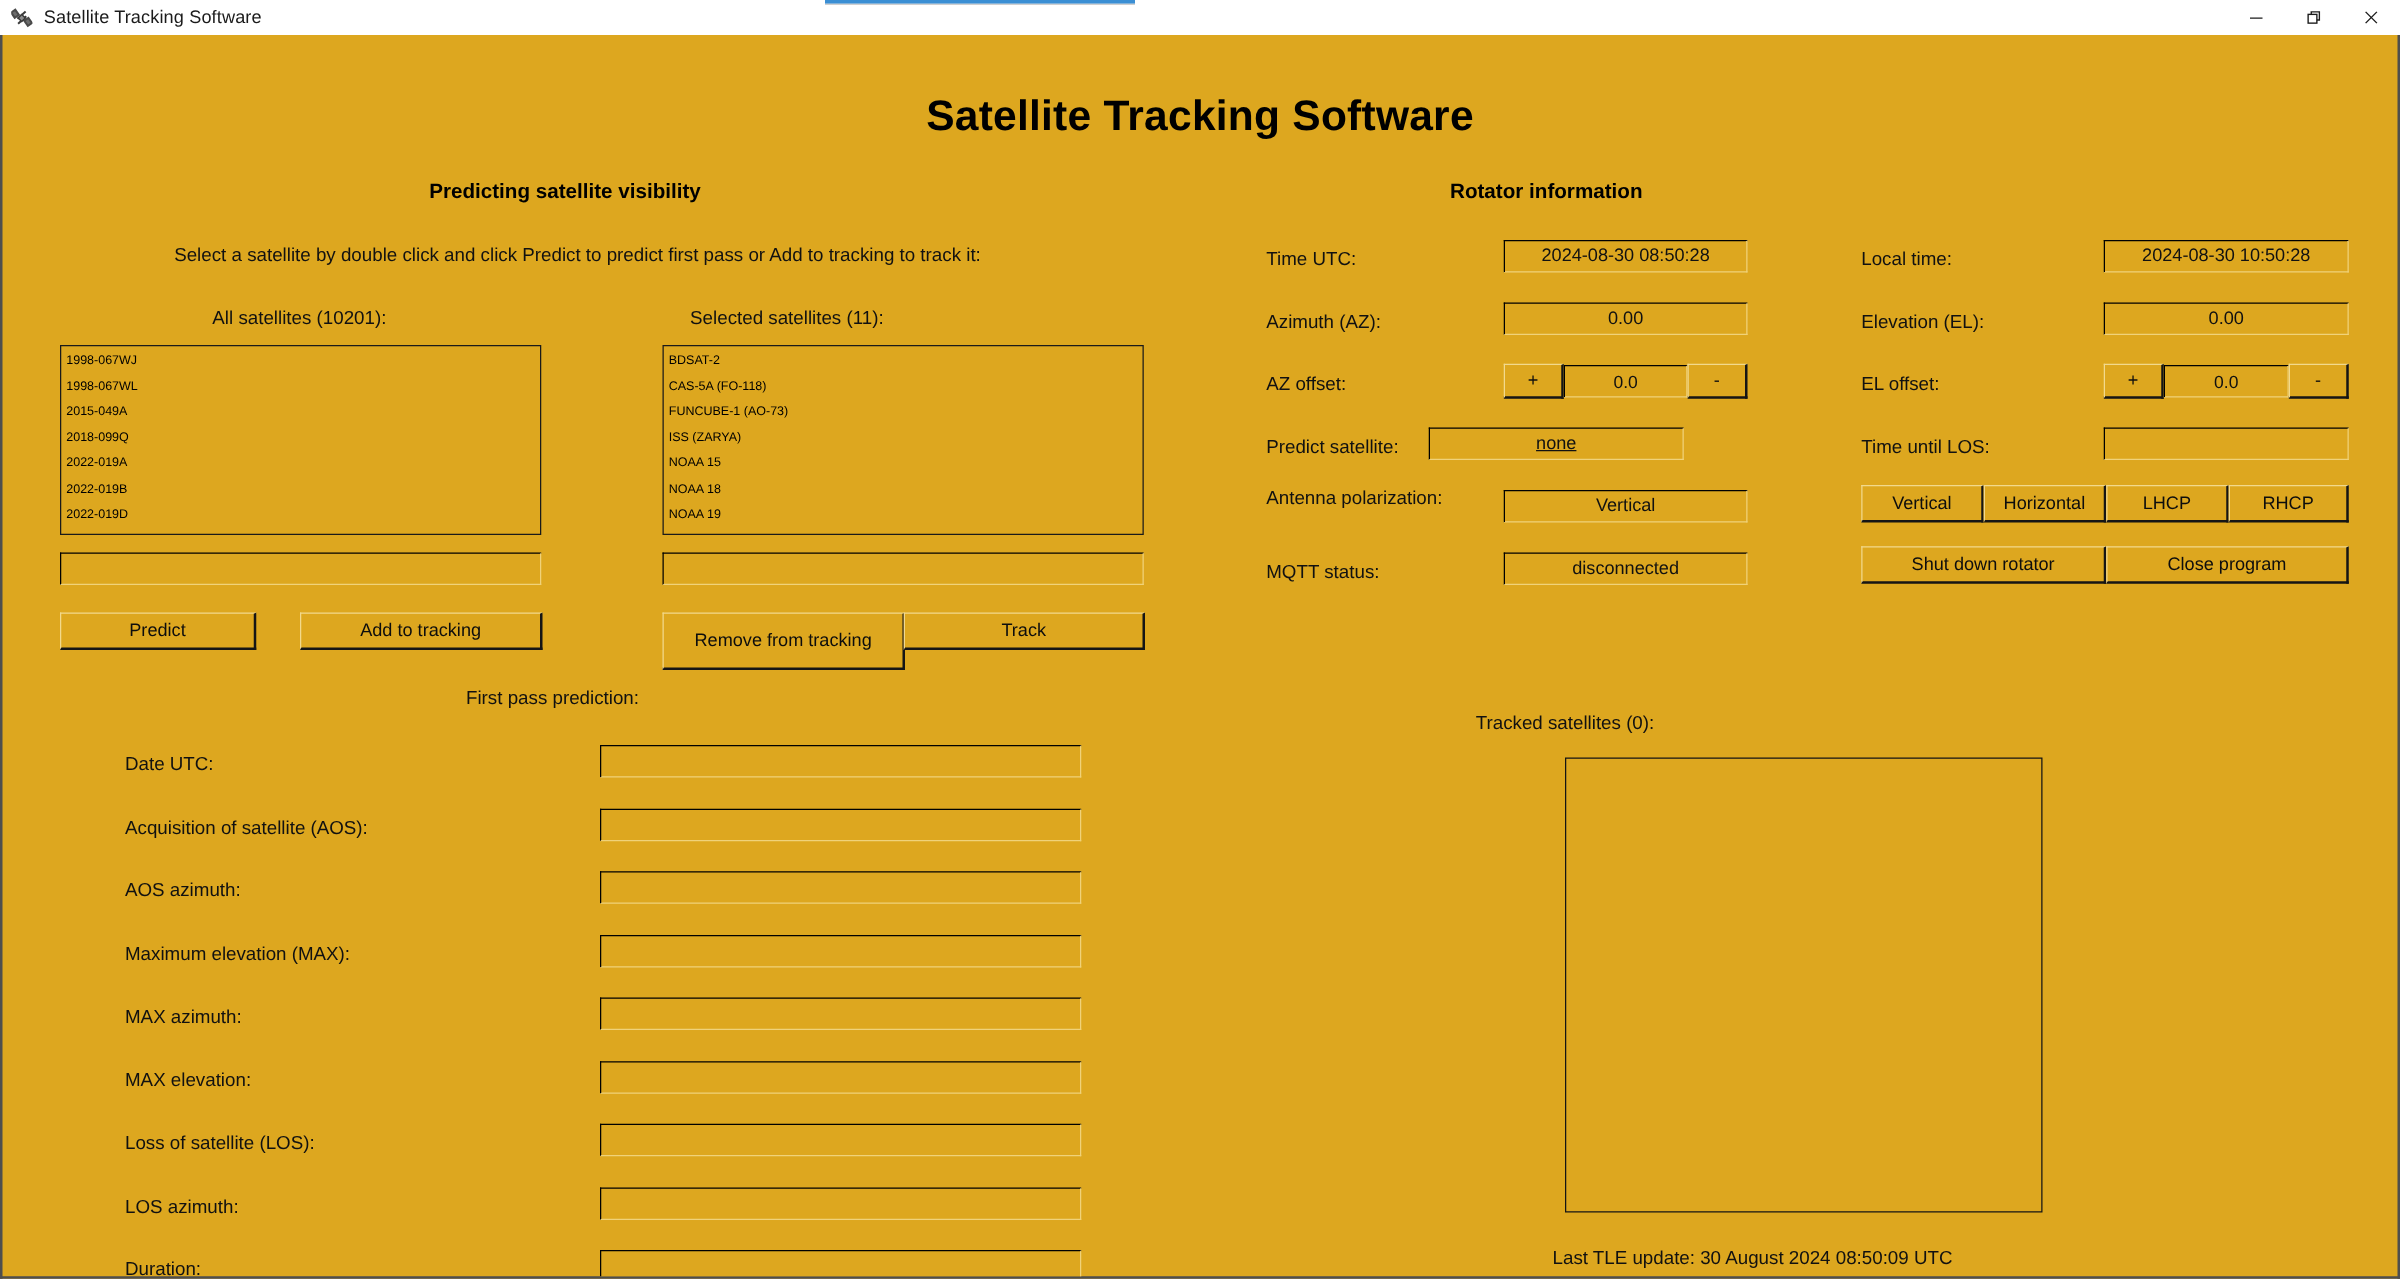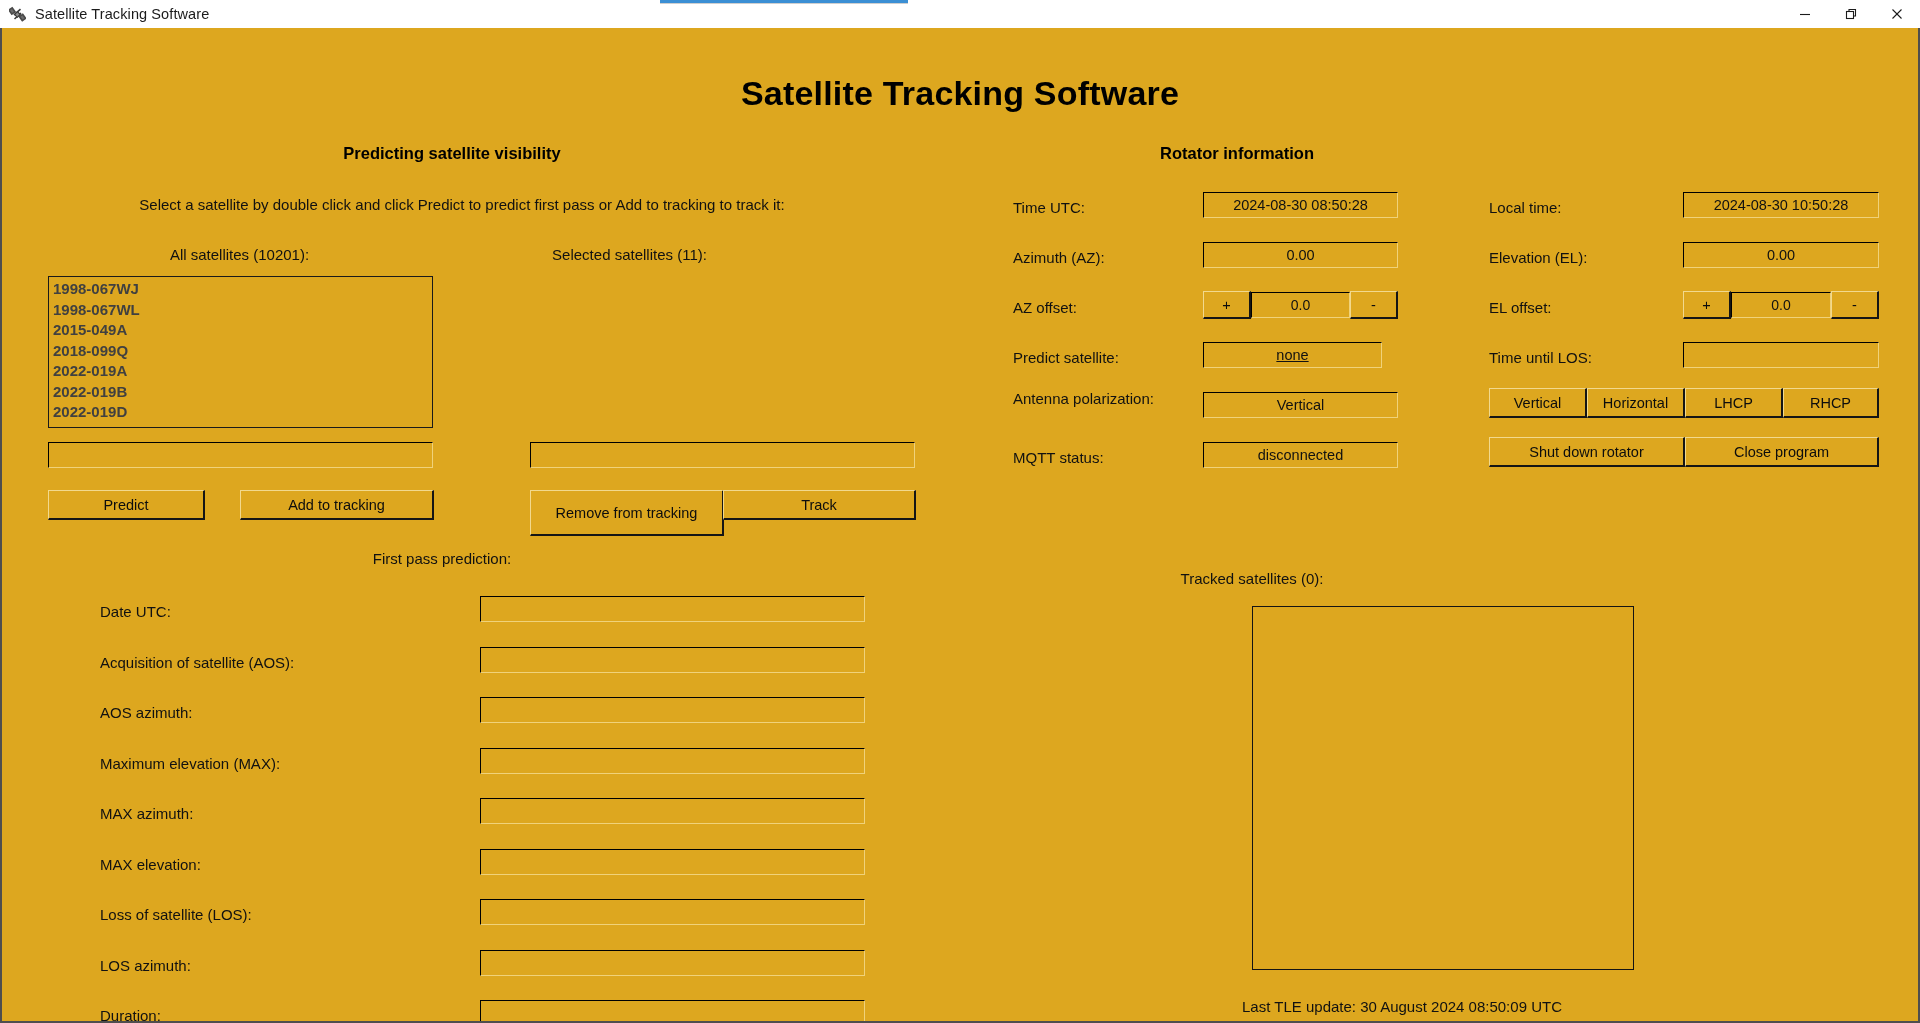--- a/index.html
+++ b/index.html
@@ -139,25 +139,24 @@
   
   .listbox {
     position: absolute;
     box-sizing: border-box;
     background: #dda71f;
     border: 1px solid #1a1a1a;
     overflow: hidden;
     padding: 2px 0 0 4px;
   }
   .listbox .row {
-    font-size: 15px;
-    color: #404040;
+    font-size: 10px;
+    color: #000000;
     line-height: 20.5px;
     white-space: nowrap;
-    font-weight: bold;
   }
 
   
   .btn {
     position: absolute;
     box-sizing: border-box;
     background: #dda71f;
     border: 1px solid #8a6a12;
     border-top-color: #f2d98d;
     border-left-color: #f2d98d;
@@ -260,20 +259,30 @@
     <div class="listbox" id="all-sat-list" style="left:46px; top:248px; width:385px; height:152px;">
         <div class="row">1998-067WJ</div>
         <div class="row">1998-067WL</div>
         <div class="row">2015-049A</div>
         <div class="row">2018-099Q</div>
         <div class="row">2022-019A</div>
         <div class="row">2022-019B</div>
         <div class="row">2022-019D</div>
         <div class="row">2022-019E</div>
       </div>
+    <div class="listbox" id="sel-sat-list" style="left:528px; top:248px; width:385px; height:152px;">
+        <div class="row">BDSAT-2</div>
+        <div class="row">CAS-5A (FO-118)</div>
+        <div class="row">FUNCUBE-1 (AO-73)</div>
+        <div class="row">ISS (ZARYA)</div>
+        <div class="row">NOAA 15</div>
+        <div class="row">NOAA 18</div>
+        <div class="row">NOAA 19</div>
+        <div class="row">OSCAR 7 (AO-7)</div>
+      </div>
 
     <div class="fieldbox" style="left:46px; top:414px; width:385px; height:26px;"></div>
     <div class="fieldbox" style="left:528px; top:414px; width:385px; height:26px;"></div>
 
     <button class="btn" style="left:46px; top:462px; width:157px; height:30px;">Predict</button>
     <button class="btn" style="left:238px; top:462px; width:194px; height:30px;">Add to tracking</button>
     <button class="btn" style="left:528px; top:462px; width:194px; height:46px;">Remove from tracking</button>
     <button class="btn" style="left:721px; top:462px; width:193px; height:30px;">Track</button>
 
     <div class="caption center" style="left:290px; top:522px; width:300px;">First pass prediction:</div>
@@ -306,21 +315,21 @@
 
     <div class="caption" style="left:1011px; top:221px;">Azimuth (AZ):</div>
     <div class="fieldbox" style="left:1201px; top:214px; width:195px; height:26px;">0.00</div>
 
     <div class="caption" style="left:1011px; top:271px;">AZ offset:</div>
     <button class="btn" style="left:1201px; top:263px; width:48px; height:28px;">+</button>
     <div class="spin-val" style="left:1249px; top:264px; width:99px; height:26px;">0.0</div>
     <button class="btn" style="left:1348px; top:263px; width:48px; height:28px;">-</button>
 
     <div class="caption" style="left:1011px; top:321px;">Predict satellite:</div>
-    <div class="fieldbox" style="left:1201px; top:314px; width:179px; height:26px;text-decoration:underline;">none</div>
+    <div class="fieldbox" style="left:1141px; top:314px; width:204px; height:26px;text-decoration:underline;">none</div>
 
     <div class="caption" style="left:1011px; top:362px;">Antenna polarization:</div>
     <div class="fieldbox" style="left:1201px; top:364px; width:195px; height:26px;">Vertical</div>
 
     <div class="caption" style="left:1011px; top:421px;">MQTT status:</div>
     <div class="fieldbox" style="left:1201px; top:414px; width:195px; height:26px;">disconnected</div>
 
     <div class="caption" style="left:1487px; top:171px;">Local time:</div>
     <div class="fieldbox" style="left:1681px; top:164px; width:196px; height:26px;">2024-08-30 10:50:28</div>
 

